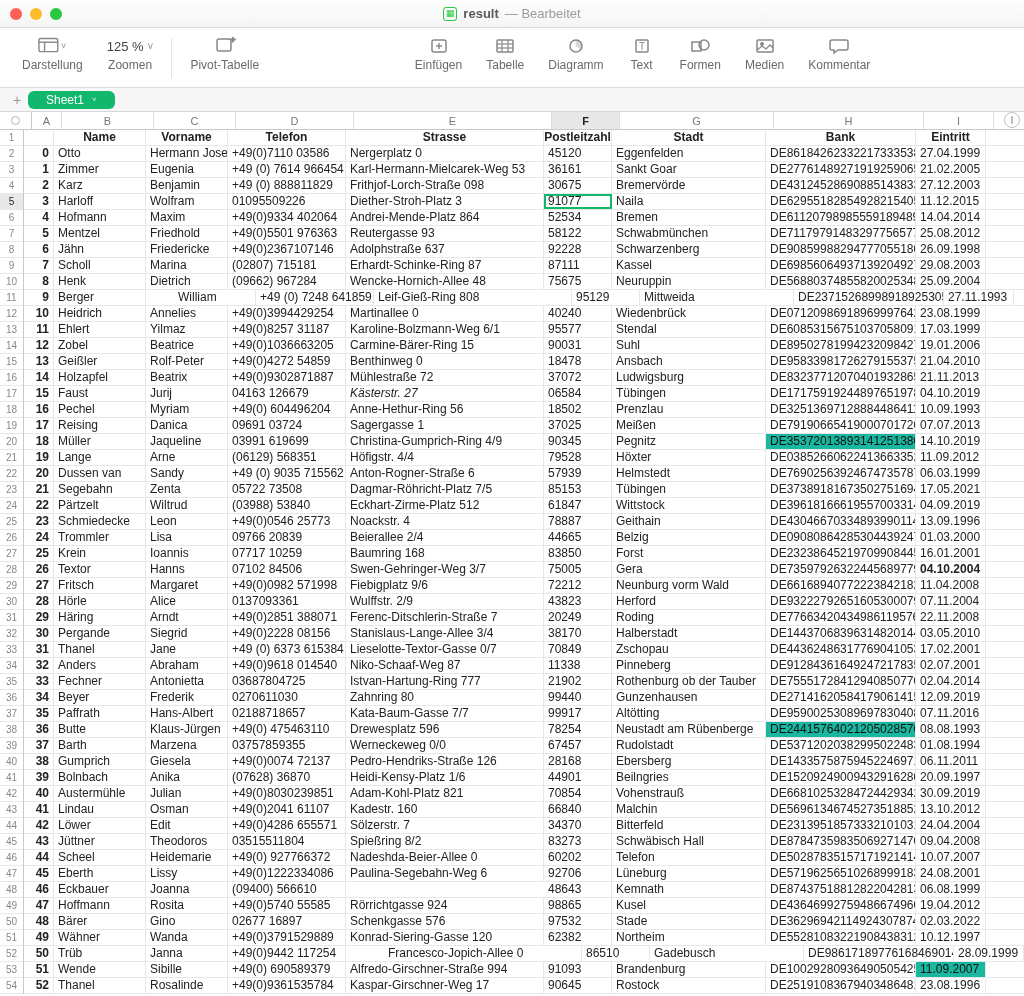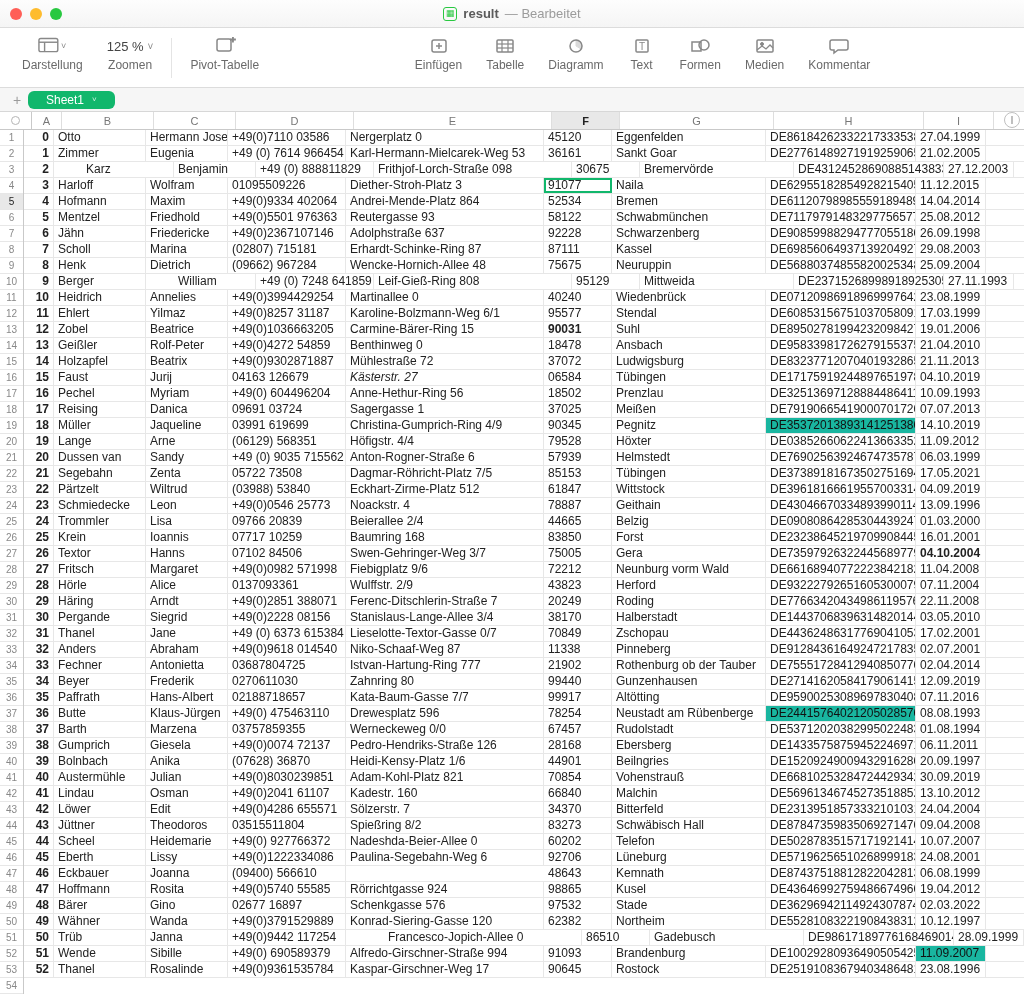--- a/index.html
+++ b/index.html
@@ -313,20 +313,31 @@
         <div class="row-head">47</div>
         <div class="row-head">48</div>
         <div class="row-head">49</div>
         <div class="row-head">50</div>
         <div class="row-head">51</div>
         <div class="row-head">52</div>
         <div class="row-head">53</div>
         <div class="row-head">54</div>
       </div>
     <div class="cells" id="cells">
+        <div class="row hdr">
+          <div class="cell col-A" style="width: 30px;"></div>
+          <div class="cell col-B" style="width: 92px;">Name</div>
+          <div class="cell col-C" style="width: 82px;">Vorname</div>
+          <div class="cell col-D" style="width: 118px;">Telefon</div>
+          <div class="cell col-E" style="width: 198px;">Strasse</div>
+          <div class="cell col-F" style="width: 68px;">Postleitzahl</div>
+          <div class="cell col-G" style="width: 154px;">Stadt</div>
+          <div class="cell col-H" style="width: 150px;">Bank</div>
+          <div class="cell col-I" style="width: 70px;">Eintritt</div>
+        </div>
         <div class="row">
           <div class="cell col-A idx num" style="width: 30px;">0</div>
           <div class="cell col-B" style="width: 92px;">Otto</div>
           <div class="cell col-C" style="width: 82px;">Hermann Josef</div>
           <div class="cell col-D" style="width: 118px;">+49(0)7110 03586</div>
           <div class="cell col-E" style="width: 198px;">Nergerplatz 0</div>
           <div class="cell col-F" style="width: 68px;">45120</div>
           <div class="cell col-G" style="width: 154px;">Eggenfelden</div>
           <div class="cell col-H" style="width: 150px;">DE86184262332217333538</div>
           <div class="cell col-I" style="width: 70px;">27.04.1999</div>
@@ -337,21 +348,21 @@
           <div class="cell col-C" style="width: 82px;">Eugenia</div>
           <div class="cell col-D" style="width: 118px;">+49 (0) 7614 966454</div>
           <div class="cell col-E" style="width: 198px;">Karl-Hermann-Mielcarek-Weg 53</div>
           <div class="cell col-F" style="width: 68px;">36161</div>
           <div class="cell col-G" style="width: 154px;">Sankt Goar</div>
           <div class="cell col-H" style="width: 150px;">DE27761489271919259065</div>
           <div class="cell col-I" style="width: 70px;">21.02.2005</div>
         </div>
         <div class="row">
           <div class="cell col-A idx num" style="width: 30px;">2</div>
-          <div class="cell col-B" style="width: 92px; margin-left: 28px;">Karz</div>
+          <div class="cell col-B" style="width: 92px;">Karz</div>
           <div class="cell col-C" style="width: 82px;">Benjamin</div>
           <div class="cell col-D" style="width: 118px;">+49 (0) 888811829</div>
           <div class="cell col-E" style="width: 198px;">Frithjof-Lorch-Straße 098</div>
           <div class="cell col-F" style="width: 68px;">30675</div>
           <div class="cell col-G" style="width: 154px;">Bremervörde</div>
           <div class="cell col-H" style="width: 150px;">DE43124528690885143833</div>
           <div class="cell col-I" style="width: 70px;">27.12.2003</div>
         </div>
         <div class="row">
           <div class="cell col-A idx num" style="width: 30px;">3</div>
@@ -451,21 +462,21 @@
           <div class="cell col-G" style="width: 154px;">Stendal</div>
           <div class="cell col-H" style="width: 150px;">DE60853156751037058091</div>
           <div class="cell col-I" style="width: 70px;">17.03.1999</div>
         </div>
         <div class="row">
           <div class="cell col-A idx num" style="width: 30px;">12</div>
           <div class="cell col-B" style="width: 92px;">Zobel</div>
           <div class="cell col-C" style="width: 82px;">Beatrice</div>
           <div class="cell col-D" style="width: 118px;">+49(0)1036663205</div>
           <div class="cell col-E" style="width: 198px;">Carmine-Bärer-Ring 15</div>
-          <div class="cell col-F" style="width: 68px; font-weight: bold;">90031</div>
+          <div class="cell col-F" style="width: 68px;">90031</div>
           <div class="cell col-G" style="width: 154px;">Suhl</div>
           <div class="cell col-H" style="width: 150px;">DE89502781994232098427</div>
           <div class="cell col-I" style="width: 70px;">19.01.2006</div>
         </div>
         <div class="row">
           <div class="cell col-A idx num" style="width: 30px;">13</div>
           <div class="cell col-B" style="width: 92px;">Geißler</div>
           <div class="cell col-C" style="width: 82px;">Rolf-Peter</div>
           <div class="cell col-D" style="width: 118px;">+49(0)4272 54859</div>
           <div class="cell col-E" style="width: 198px;">Benthinweg 0</div>

